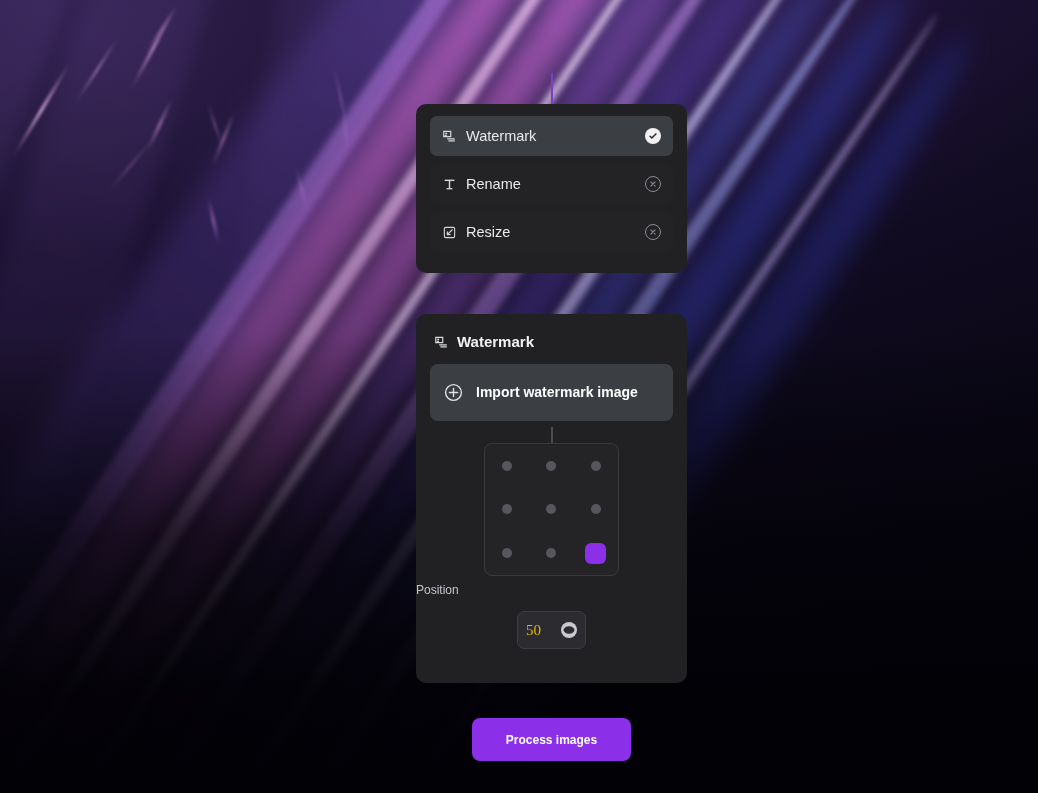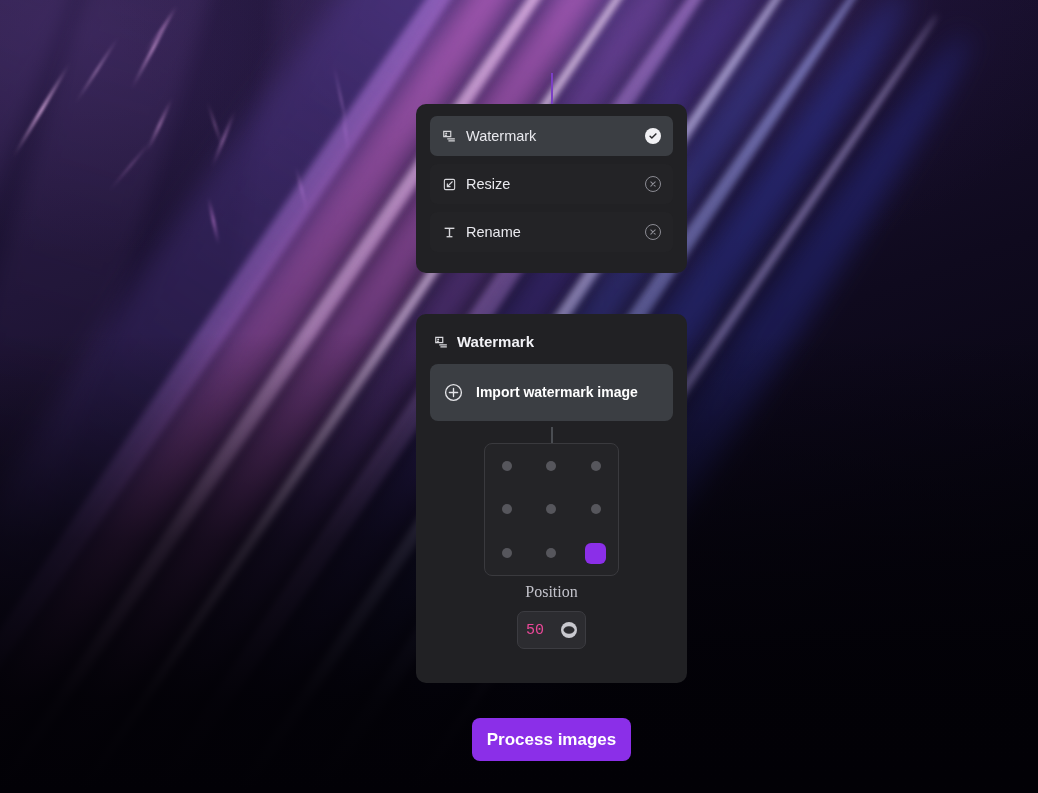--- a/index.html
+++ b/index.html
@@ -179,58 +179,58 @@
   .pos-cell .dot {
     width: 10px; height: 10px; border-radius: 50%;
     background: #56565c;
   }
   .pos-cell.selected .dot {
     width: 21px; height: 21px; border-radius: 6px;
     background: #8b2fe8;
   }
   .field-caption {
     position: absolute;
-    width: 100%; text-align: center;
-    font-size: 16px; color: #c3c3cb; font-family: Liberation Serif, serif;
+    width: 100%; 
+    font-size: 12px; color: #c3c3cb;
   }
   #position-caption { left: 416px; top: 583px; width: 271px; }
   #opacity-caption { left: 416px; top: 654px; width: 271px; }
 
   
   #opacity-field {
     position: absolute; left: 517px; top: 611px;
     width: 69px; height: 38px;
     background: #2c2c30;
     border: 1px solid #3c3c41;
     border-radius: 7px;
     display: flex; align-items: center;
     padding: 0 8px;
     gap: 5px;
   }
   #opacity-input {
     width: 30px;
     background: transparent; border: none; outline: none;
-    color: #ec4899; font-size: 15px;
-    font-family: Liberation Mono, monospace;
+    color: #eab308; font-size: 15px;
+    font-family: Liberation Serif, serif;
   }
   #opacity-icon {
     width: 16px; height: 16px; border-radius: 50%;
     background: #c9c9cf;
     display: flex; align-items: center; justify-content: center;
     flex: 0 0 auto;
   }
 
   
   #process-btn {
     position: absolute; left: 472px; top: 718px;
     width: 159px; height: 43px;
     background: #8b2fe8;
     border: none; border-radius: 8px;
     color: #ffffff;
-    font-size: 17px; font-weight: bold;
+    font-size: 12px; font-weight: bold;
     cursor: pointer;
     font-family: "Liberation Sans", sans-serif;
   }
 </style>
 </head>
 <body>
 
 <div id="wallpaper">
 
   <div class="drape" style="left:-60px;top:-80px;width:150px;height:760px;transform:rotate(22deg);background:linear-gradient(to bottom,rgba(126,86,176,.30),rgba(40,24,70,0));"></div>
@@ -294,44 +294,44 @@
         <span class="state-on">
           <svg width="10" height="10" viewBox="0 0 24 24">
               <path d="M5 12.5l4.2 4.2L19 7" fill="none" stroke="#2a2a2e" stroke-width="3.6" stroke-linecap="round" stroke-linejoin="round"></path>
             </svg>
         </span>
       </span>
     </div>
 
     <div class="task-row">
       <span class="t-icon">
-        <svg width="13" height="13" viewBox="0 0 24 24">
-          <rect x="2.5" y="2.5" width="19" height="19" rx="2.5" fill="none" stroke="currentColor" stroke-width="2"></rect>
-          <path d="M17 7L8 16M8 16h5M8 16v-5" fill="none" stroke="currentColor" stroke-width="2.2" stroke-linecap="round" stroke-linejoin="round"></path>
+        <svg width="13" height="13" viewBox="0 0 24 24" fill="currentColor">
+          <path d="M3 3h18v2.6H3z"></path>
+          <path d="M10.7 4.2h2.6v15.6h-2.6z"></path>
+          <path d="M6.6 18.6h10.8V21H6.6z"></path>
         </svg>
       </span>
-      <span class="t-label">Resize</span>
+      <span class="t-label">Rename</span>
       <span class="t-state">
         <span class="state-off">
           <svg width="8" height="8" viewBox="0 0 24 24">
               <path d="M5.5 5.5l13 13M18.5 5.5l-13 13" fill="none" stroke="currentColor" stroke-width="3.2" stroke-linecap="round"></path>
             </svg>
         </span>
       </span>
     </div>
 
     <div class="task-row">
       <span class="t-icon">
-        <svg width="13" height="13" viewBox="0 0 24 24" fill="currentColor">
-          <path d="M3 3h18v2.6H3z"></path>
-          <path d="M10.7 4.2h2.6v15.6h-2.6z"></path>
-          <path d="M6.6 18.6h10.8V21H6.6z"></path>
+        <svg width="13" height="13" viewBox="0 0 24 24">
+          <rect x="2.5" y="2.5" width="19" height="19" rx="2.5" fill="none" stroke="currentColor" stroke-width="2"></rect>
+          <path d="M17 7L8 16M8 16h5M8 16v-5" fill="none" stroke="currentColor" stroke-width="2.2" stroke-linecap="round" stroke-linejoin="round"></path>
         </svg>
       </span>
-      <span class="t-label">Rename</span>
+      <span class="t-label">Resize</span>
       <span class="t-state">
         <span class="state-off">
           <svg width="8" height="8" viewBox="0 0 24 24">
               <path d="M5.5 5.5l13 13M18.5 5.5l-13 13" fill="none" stroke="currentColor" stroke-width="3.2" stroke-linecap="round"></path>
             </svg>
         </span>
       </span>
     </div>
   </div>
 

